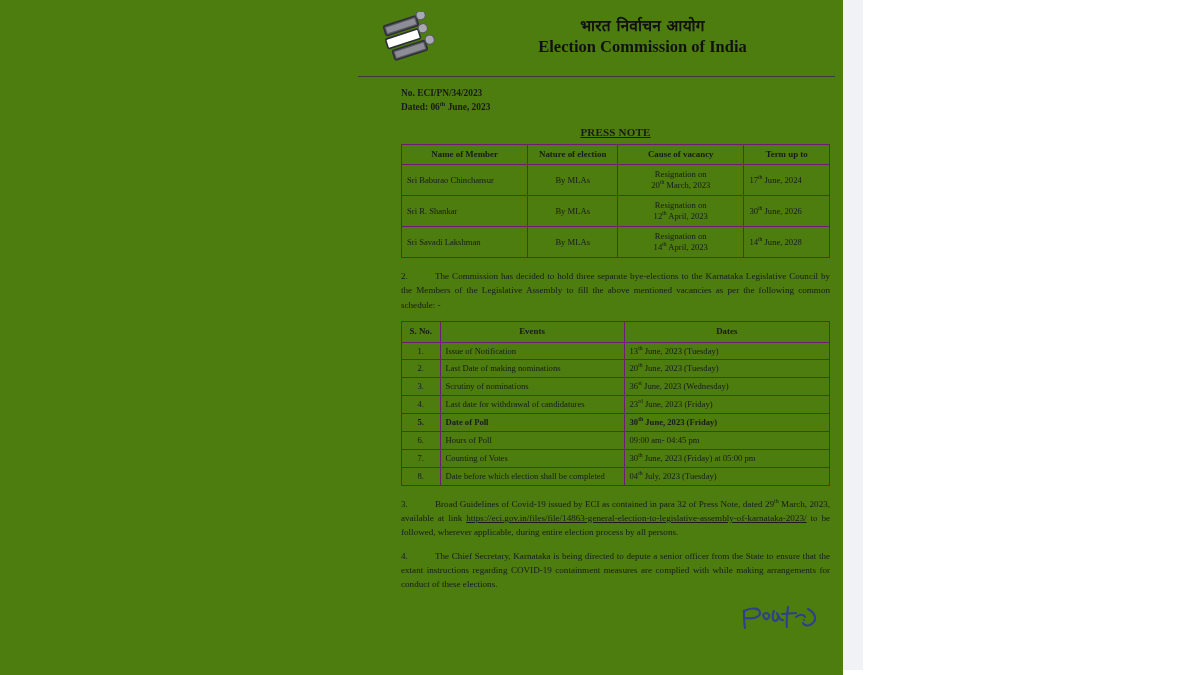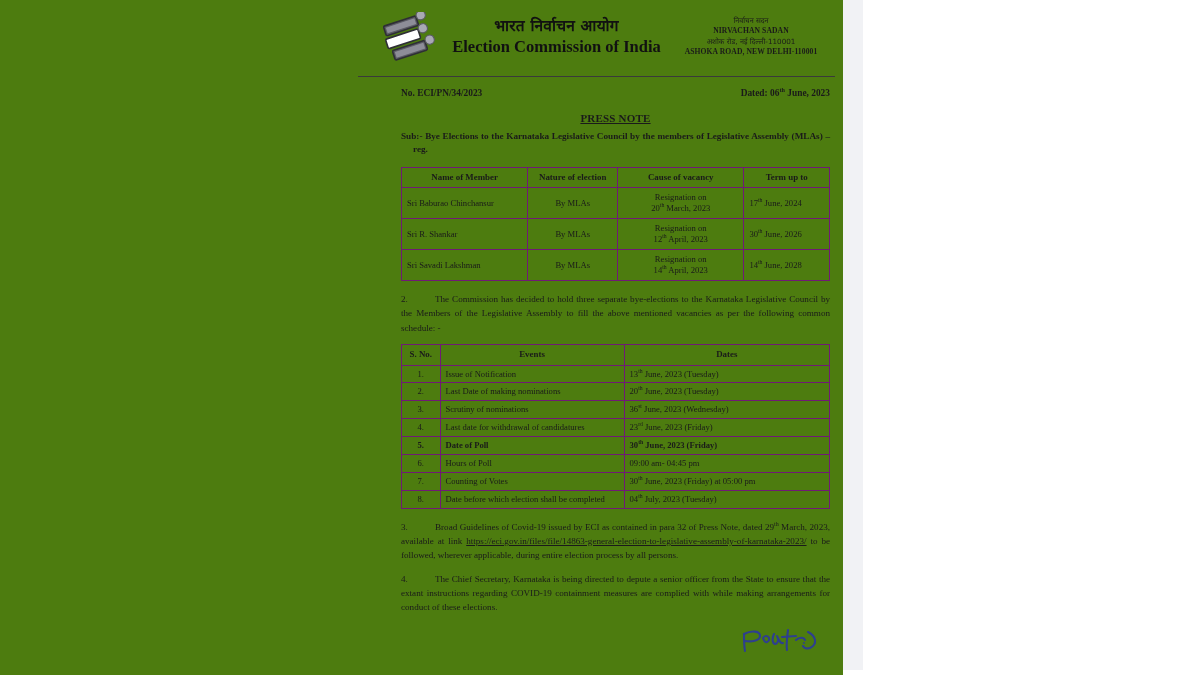--- a/index.html
+++ b/index.html
@@ -96,20 +96,21 @@
     width: 429px;
     font-size: 9.1px;
     line-height: 1.5;
   }
   .numline {
     display: flex;
     justify-content: space-between;
     font-weight: 700;
     font-size: 9.4px;
     margin-bottom: 10px;
+    flex-direction: column;
   }
   .press-note {
     text-align: center;
     font-weight: 700;
     font-size: 11px;
     text-decoration: underline;
     margin-bottom: 3px;
     letter-spacing: .2px;
   }
   .subject {
@@ -213,43 +214,33 @@
               <circle cx="48" cy="33" r="4.6" fill="#a9a9b4" stroke="#5a5a64" stroke-width="1.2"></circle>
             </g>
           </svg>
         </div>
 
         <div class="lh-center">
           <div class="lh-hindi">भारत निर्वाचन आयोग</div>
           <div class="lh-eng">Election Commission of India</div>
         </div>
 
-        <div class="lh-right">
-          <div class="hi">निर्वाचन सदन</div>
-          <div class="en">NIRVACHAN SADAN</div>
-          <div class="hi">अशोक रोड, नई दिल्ली-110001</div>
-          <div class="en">ASHOKA ROAD, NEW DELHI-110001</div>
-        </div>
       </div>
 
       <div class="rule"></div>
 
       <div class="doc-body">
 
         <div class="numline">
           <span>No. ECI/PN/34/2023</span>
           <span><span>Dated: 06</span><sup>th</sup><span> June, 2023</span></span>
         </div>
 
         <div class="press-note">PRESS NOTE</div>
 
-        <div class="subject">
-          <span>Sub:-</span>
-          <span>Bye Elections to the Karnataka Legislative Council by the members of Legislative Assembly (MLAs) – reg.</span>
-        </div>
 
 
         <table id="tbl-vacancies">
           <colgroup>
               <col class="c1">
               <col class="c2">
               <col class="c3">
               <col class="c4">
             </colgroup>
           <thead>

